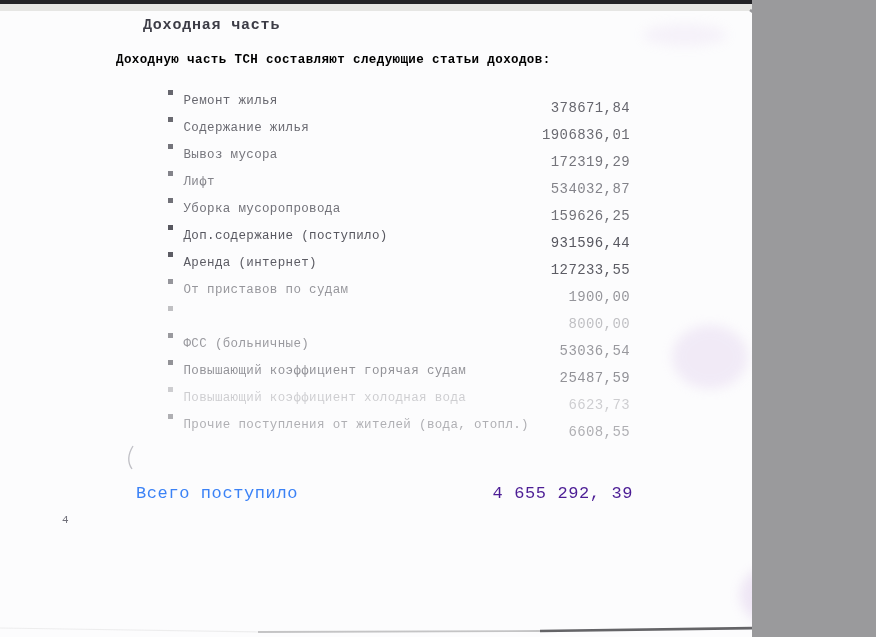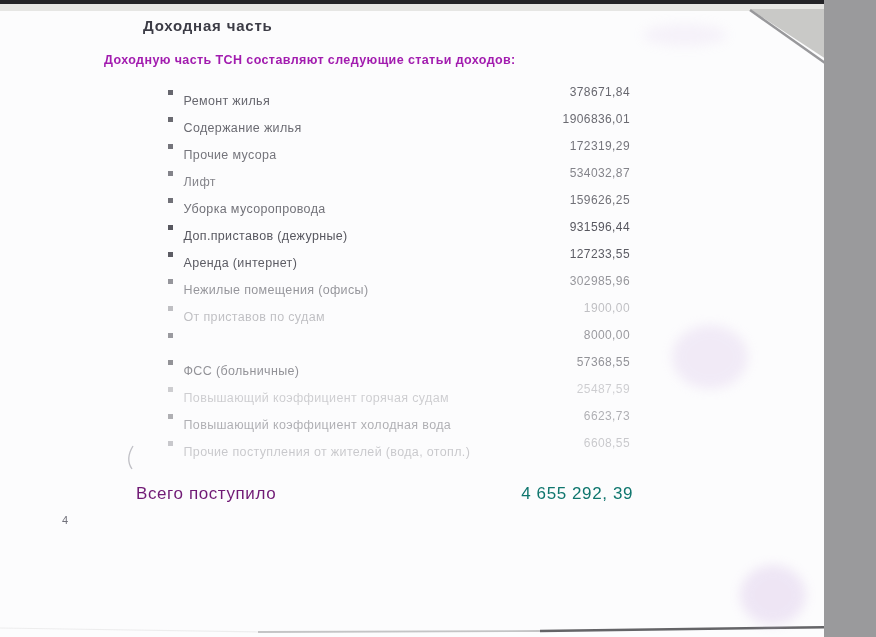--- a/index.html
+++ b/index.html
@@ -1,41 +1,41 @@
 <!DOCTYPE html>
 <html><head>
 <meta charset="utf-8">
 <style>
   html,body{margin:0;padding:0;background:#9a9a9c;}
   .page{
-    position:relative;width:824px;height:637px;overflow:hidden;
+    position:relative;width:752px;height:637px;overflow:hidden;
     background:#fcfcfd;
-    font-family:Liberation Sans, sans-serif;
+    font-family:Liberation Mono, monospace;
     color:#46464f;
   }
   .artifacts{position:absolute;left:0;top:0;z-index:0;pointer-events:none;}
   .content{position:absolute;left:0;top:0;width:100%;height:100%;z-index:1;}
   .doc-title{
     position:absolute;left:143px;top:17px;margin:0;
     font-size:15px;font-weight:bold;letter-spacing:.8px;color:#3c3c46;
   }
   .intro{
-    position:absolute;left:104px;top:53px;margin:0;
-    font-size:12.5px;font-weight:bold;letter-spacing:.4px;color:#a21caf;
+    position:absolute;left:116px;top:53px;margin:0;
+    font-size:12.5px;font-weight:bold;letter-spacing:.4px;color:#000000;
   }
   .income-list{position:absolute;left:168px;top:79px;width:462px;}
   .row{position:relative;height:27px;display:flex;align-items:center;}
   .bullet{
     display:inline-block;width:4.5px;height:4.5px;background:currentColor;
     margin-right:11px;flex:0 0 auto;
   }
   .label{font-size:12.5px;letter-spacing:.35px;white-space:nowrap;margin-top:16px;}
   .amount{
-    position:absolute;right:0;top:0;height:27px;line-height:27px;
-    font-size:12px;letter-spacing:.4px;
+    position:absolute;right:0;top:16px;height:27px;line-height:27px;
+    font-size:14px;letter-spacing:.4px;
   }
   
   .row:nth-child(1){opacity:.82}
   .row:nth-child(2){opacity:.80}
   .row:nth-child(3){opacity:.74}
   .row:nth-child(4){opacity:.66}
   .row:nth-child(5){opacity:.76}
   .row:nth-child(6){opacity:.90}
   .row:nth-child(7){opacity:.88}
   .row:nth-child(8){opacity:.56}
@@ -43,24 +43,24 @@
   .row:nth-child(10){opacity:.54}
   .row:nth-child(11){opacity:.58}
   .row:nth-child(12){opacity:.25}
   .row:nth-child(13){opacity:.42}
   .row:nth-child(14){opacity:.28}
   .row:nth-child(15){opacity:.31}
   .total-row{
     position:absolute;left:136px;top:484px;width:497px;height:30px;
   }
   .total-label{
-    position:absolute;left:0;top:0;font-size:17px;letter-spacing:.6px;color:#701a75;
+    position:absolute;left:0;top:0;font-size:17px;letter-spacing:.6px;color:#3b82f6;
   }
   .total-amount{
-    position:absolute;right:0;top:0;font-size:17px;letter-spacing:.6px;color:#0f766e;
+    position:absolute;right:0;top:0;font-size:17px;letter-spacing:.6px;color:#4c1d95;
   }
   .page-number{
     position:absolute;left:62px;top:514px;font-size:11px;color:#70707a;
   }
 </style>
 </head>
 <body>
 
 <div class="page">
 
@@ -110,61 +110,56 @@
         <span class="label">Ремонт жилья</span>
         <span class="amount">378671,84</span>
       </div>
         <div class="row">
         <span class="bullet"></span>
         <span class="label">Содержание жилья</span>
         <span class="amount">1906836,01</span>
       </div>
         <div class="row">
         <span class="bullet"></span>
-        <span class="label">Прочие мусора</span>
+        <span class="label">Вывоз мусора</span>
         <span class="amount">172319,29</span>
       </div>
         <div class="row">
         <span class="bullet"></span>
         <span class="label">Лифт</span>
         <span class="amount">534032,87</span>
       </div>
         <div class="row">
         <span class="bullet"></span>
         <span class="label">Уборка мусоропровода</span>
         <span class="amount">159626,25</span>
       </div>
         <div class="row">
         <span class="bullet"></span>
-        <span class="label">Доп.приставов (дежурные)</span>
+        <span class="label">Доп.содержание (поступило)</span>
         <span class="amount">931596,44</span>
       </div>
         <div class="row">
         <span class="bullet"></span>
         <span class="label">Аренда (интернет)</span>
         <span class="amount">127233,55</span>
-      </div>
-        <div class="row">
-        <span class="bullet"></span>
-        <span class="label">Нежилые помещения (офисы)</span>
-        <span class="amount">302985,96</span>
       </div>
         <div class="row">
         <span class="bullet"></span>
         <span class="label">От приставов по судам</span>
         <span class="amount">1900,00</span>
       </div>
         <div class="row">
         <span class="bullet"></span>
         <span class="amount">8000,00</span>
       </div>
         <div class="row">
         <span class="bullet"></span>
         <span class="label">ФСС (больничные)</span>
-        <span class="amount">57368,55</span>
+        <span class="amount">53036,54</span>
       </div>
         <div class="row">
         <span class="bullet"></span>
         <span class="label">Повышающий коэффициент горячая судам</span>
         <span class="amount">25487,59</span>
       </div>
         <div class="row">
         <span class="bullet"></span>
         <span class="label">Повышающий коэффициент холодная вода</span>
         <span class="amount">6623,73</span>

